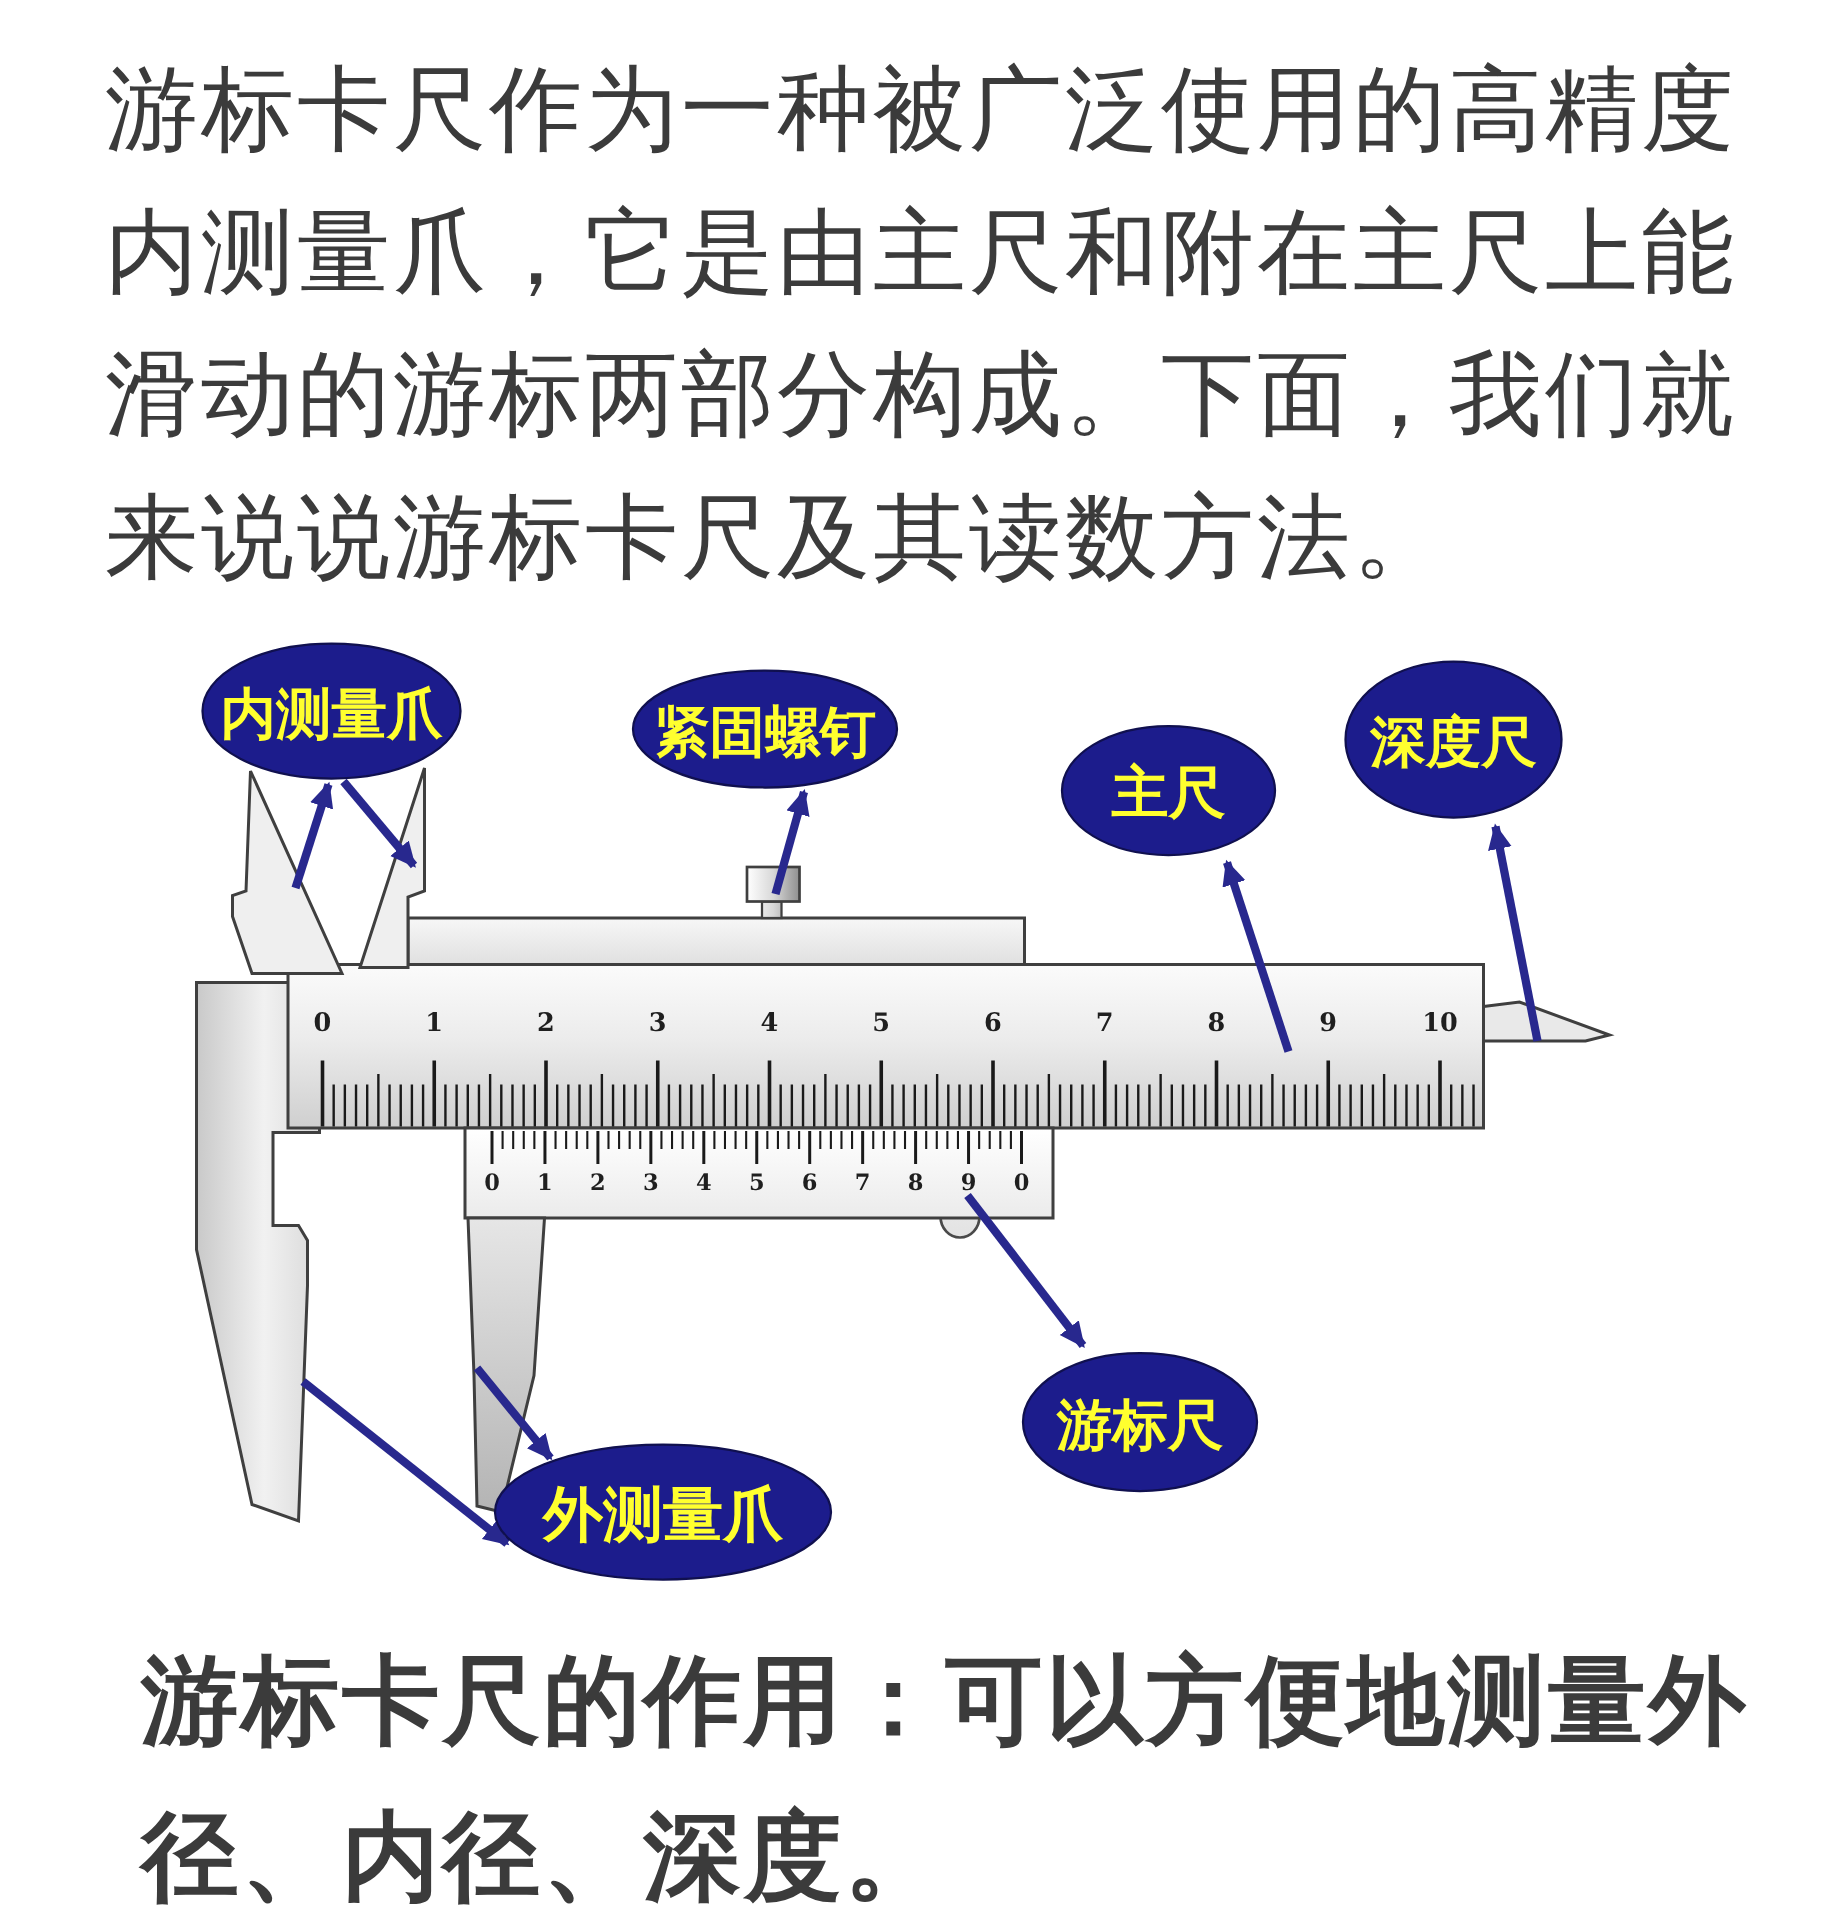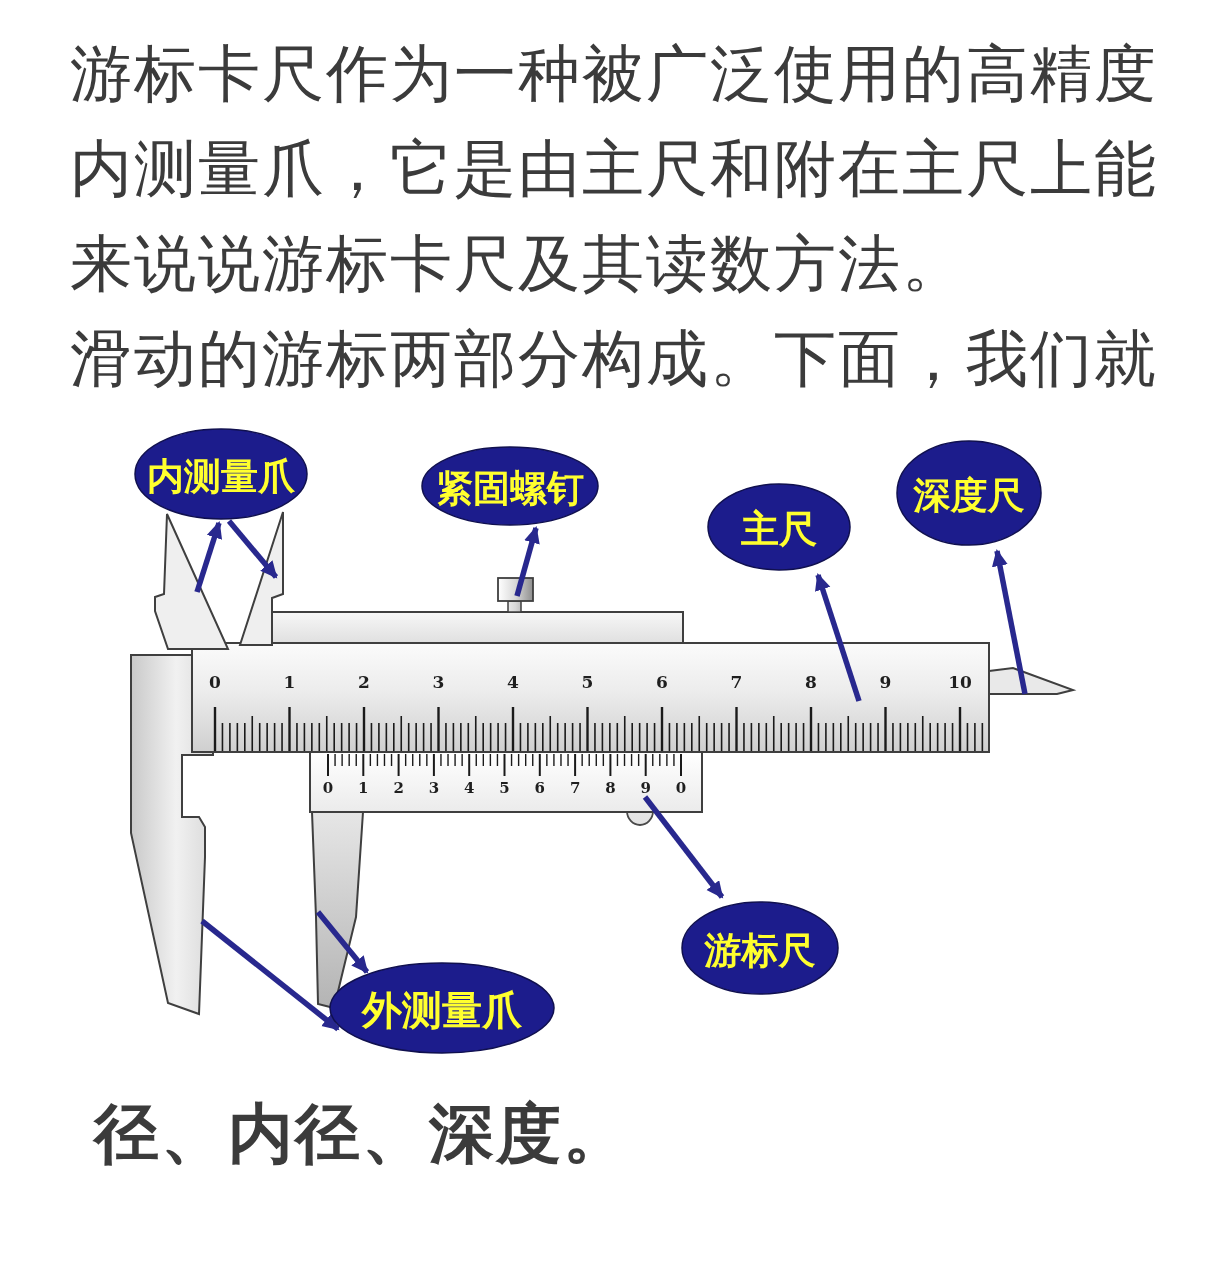--- a/index.html
+++ b/index.html
@@ -12,22 +12,22 @@
   .mainnum{font-family:"DejaVu Serif","Liberation Serif",serif;font-weight:bold;}
 </style>
 </head>
 <body>
 
 <div id="page">
 
   <div id="intro" class="txtblock">
     <div>游标卡尺作为一种被广泛使用的高精度</div>
     <div>内测量爪，它是由主尺和附在主尺上能</div>
+    <div>滑动的游标两部分构成。下面，我们就</div>
     <div>来说说游标卡尺及其读数方法。</div>
-    <div>滑动的游标两部分构成。下面，我们就</div>
   </div>
 
   <svg id="diagram-svg" viewBox="0 0 1231 1280" xmlns="http://www.w3.org/2000/svg">
     <defs>
       <linearGradient id="gBeam" gradientUnits="userSpaceOnUse" x1="0" y1="643" x2="0" y2="752">
         <stop offset="0" stop-color="#fbfbfb"></stop>
           <stop offset="0.45" stop-color="#ececec"></stop>
           <stop offset="1" stop-color="#cfcfcf"></stop>
       </linearGradient>
       <linearGradient id="gBody" gradientUnits="userSpaceOnUse" x1="131" y1="0" x2="213" y2="0">
@@ -282,15 +282,16 @@
           <text x="760" y="950" text-anchor="middle" dominant-baseline="central" font-size="37" font-weight="bold" fill="#ffff2e">游标尺</text>
         </g>
         <g>
           <ellipse cx="442" cy="1008" rx="112" ry="45" fill="#1c1c8c" stroke="#10104f" stroke-width="1.5"></ellipse>
           <text x="442" y="1010" text-anchor="middle" dominant-baseline="central" font-size="40" font-weight="bold" fill="#ffff2e">外测量爪</text>
         </g>
       </g>
   </svg>
 
   <div id="footer" class="txtblock">
+    <div>游标卡尺的作用：可以方便地测量外</div>
     <div>径、内径、深度。</div>
   </div>
 </div>
 
 </body></html>

